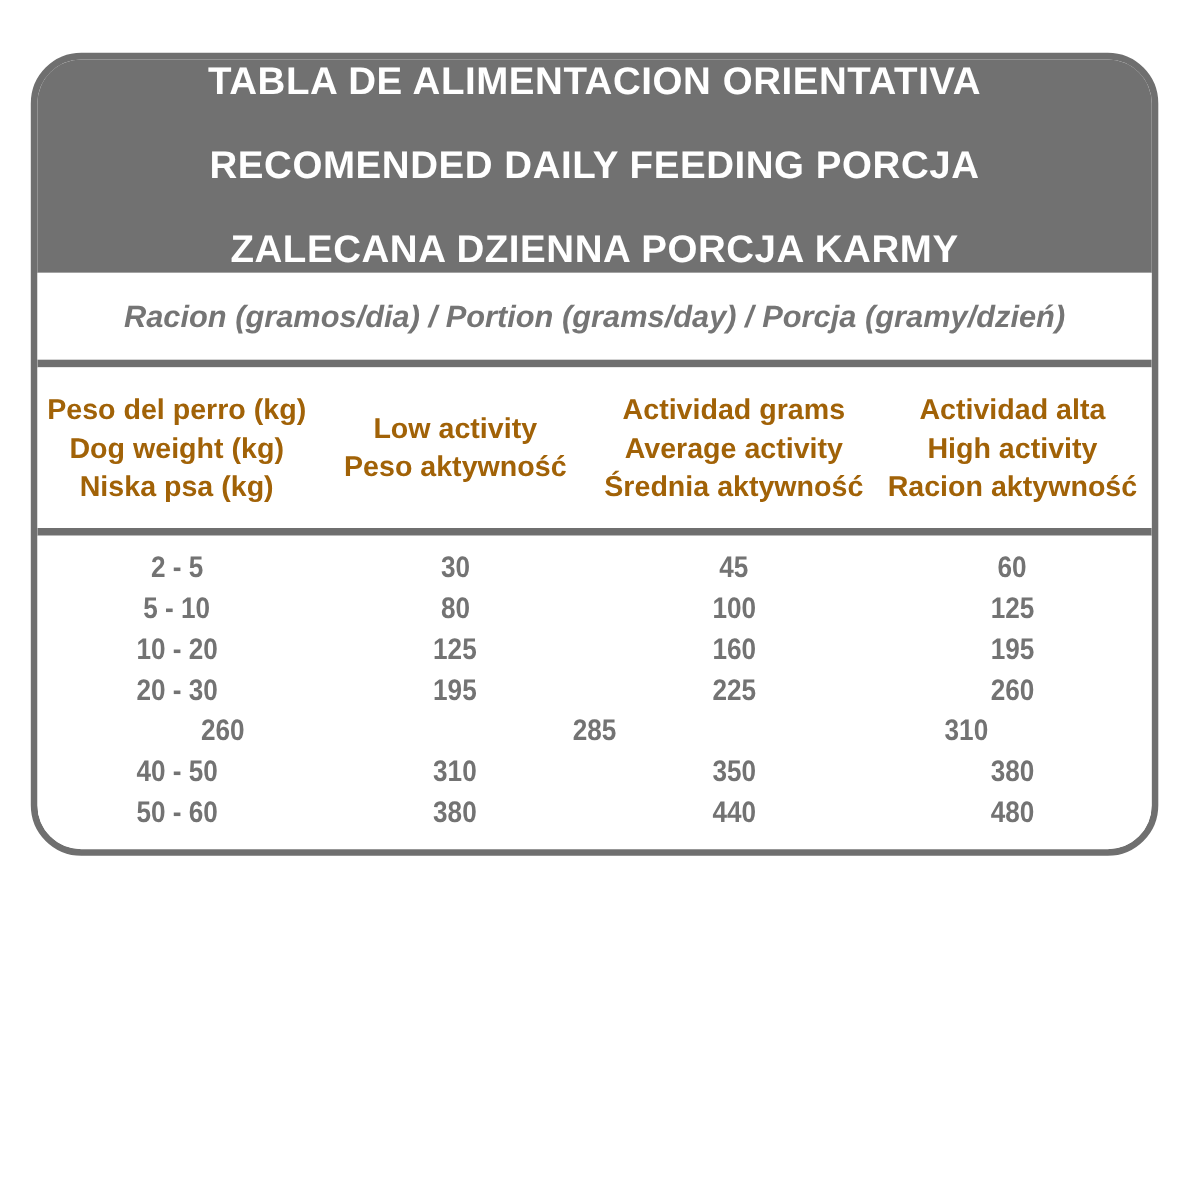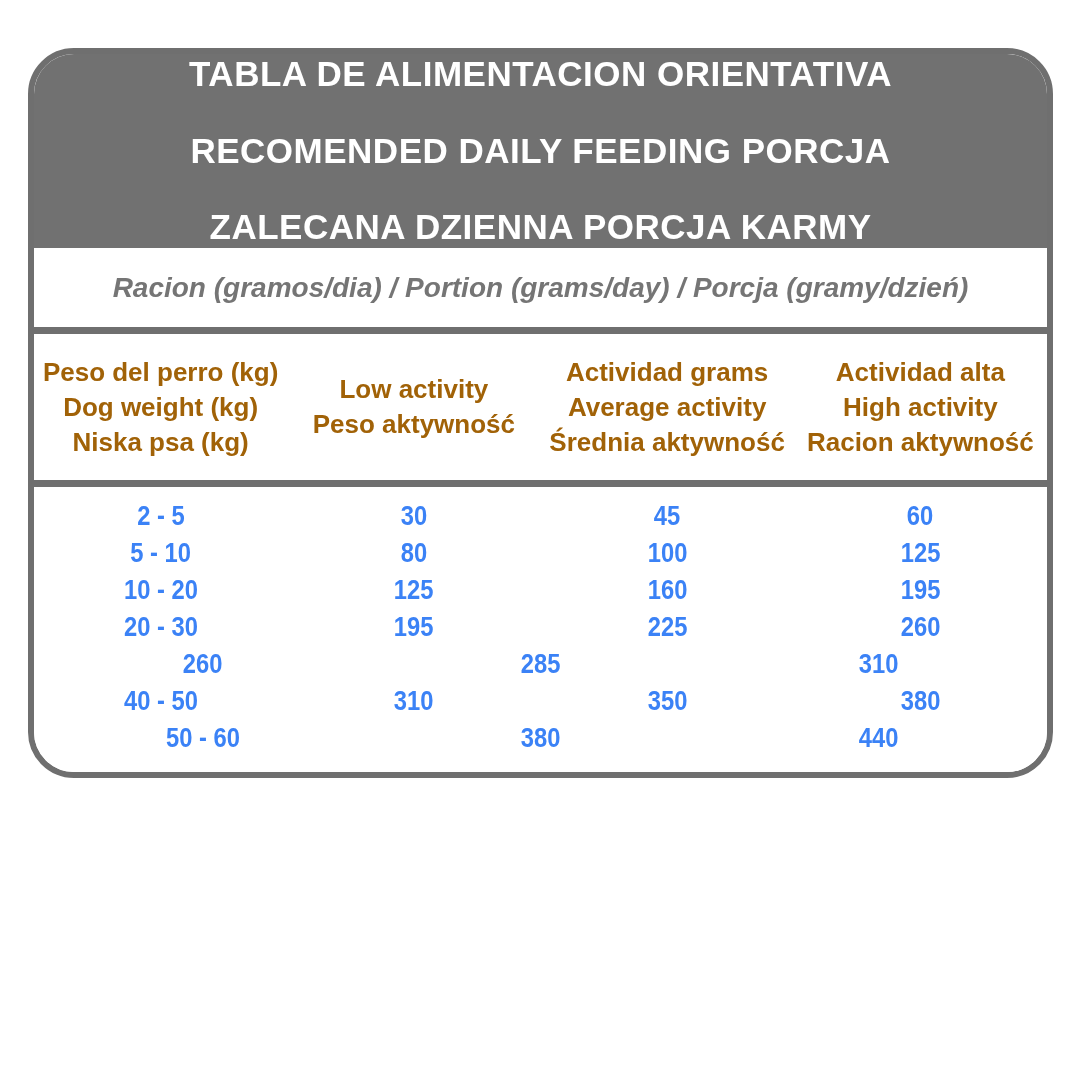--- a/index.html
+++ b/index.html
@@ -94,21 +94,21 @@
     padding-top: 11px;
     background: #ffffff;
   }
   .data-row {
     display: flex;
     height: 37px;
   }
   .cell {
     flex: 1 1 25%;
     text-align: center;
-    color: #3b82f6;
+    color: #737373;
     font-size: 27px;
     font-weight: 700;
     line-height: 37px;
   }
   .cond {
     display: inline-block;
     transform: scaleX(0.88);
   }
 </style>
 </head>
@@ -186,17 +186,18 @@
       <div class="data-row">
         <div class="cell"><span class="cond">40 - 50</span></div>
         <div class="cell"><span class="cond">310</span></div>
         <div class="cell"><span class="cond">350</span></div>
         <div class="cell"><span class="cond">380</span></div>
       </div>
       <div class="data-row">
         <div class="cell"><span class="cond">50 - 60</span></div>
         <div class="cell"><span class="cond">380</span></div>
         <div class="cell"><span class="cond">440</span></div>
+        <div class="cell"><span class="cond">480</span></div>
       </div>
     </div>
 
   </div>
 </div>
 
 </body></html>

